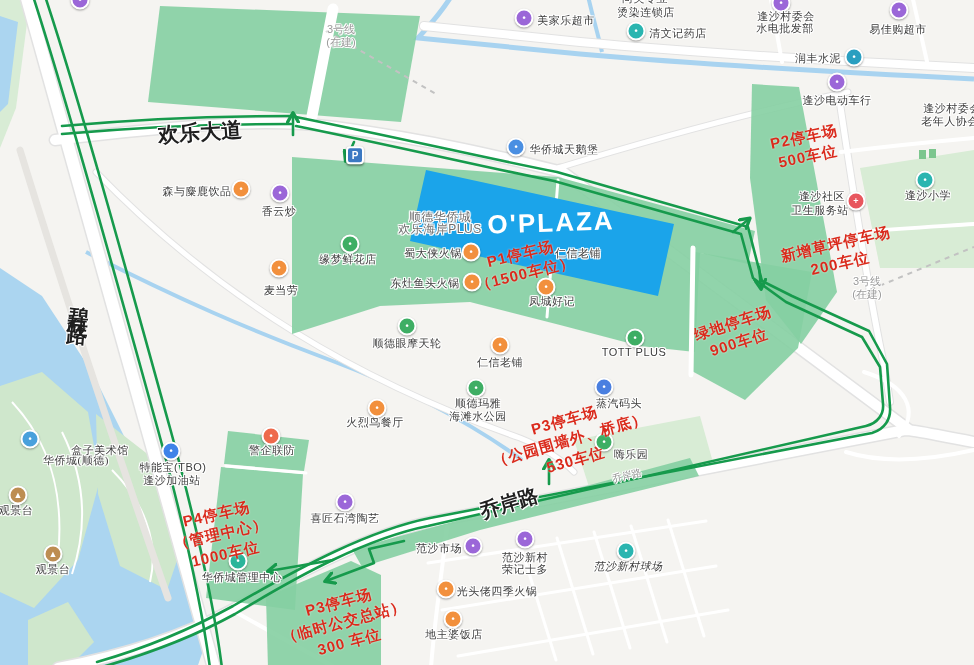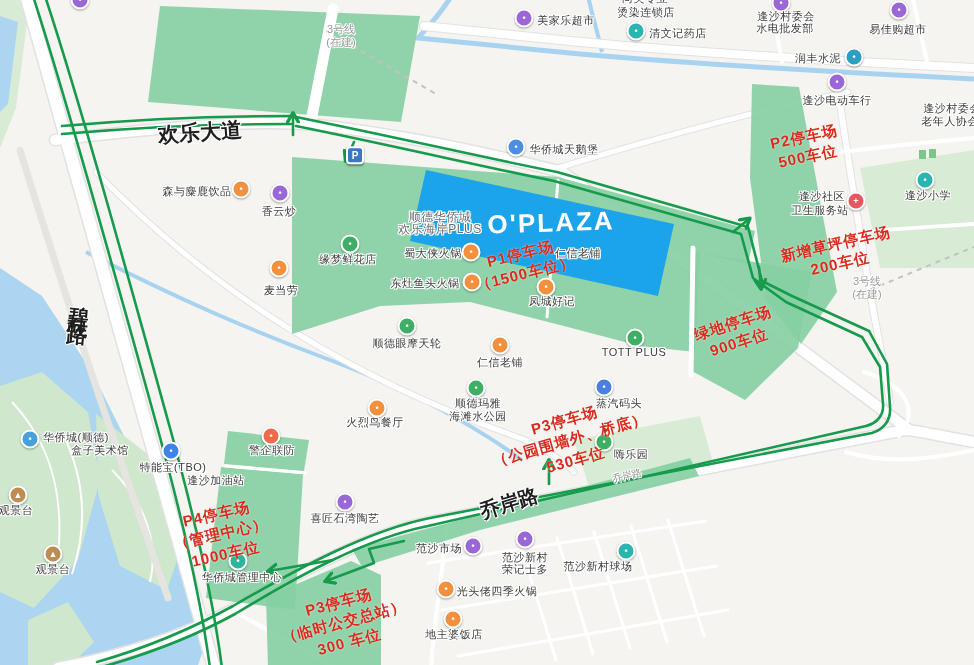--- a/index.html
+++ b/index.html
@@ -194,39 +194,39 @@
       <div class="poi-icon" style="left: 635px; top: 339px; background: rgb(62, 174, 100);">•</div>
       <div class="poi-label" style="left: 634px; top: 352px;">TOTT PLUS</div>
       <div class="poi-icon" style="left: 604px; top: 388px; background: rgb(74, 127, 224);">•</div>
       <div class="poi-label" style="left: 619px; top: 403px;">蒸汽码头</div>
       <div class="poi-icon" style="left: 604px; top: 443px; background: rgb(62, 174, 100);">•</div>
       <div class="poi-label" style="left: 631px; top: 454px;">嗨乐园</div>
       <div class="poi-icon" style="left: 271px; top: 437px; background: rgb(238, 106, 76);">•</div>
       <div class="poi-label" style="left: 272px; top: 450px;">警企联防</div>
       <div class="poi-icon" style="left: 171px; top: 452px; background: rgb(63, 131, 232);">•</div>
       <div class="poi-label" style="left: 173px; top: 467px;">特能宝(TBO)</div>
-      <div class="poi-label" style="left: 172px; top: 480px; margin-left: 44px;">逢沙加油站</div>
+      <div class="poi-label" style="left: 172px; top: 480px;">逢沙加油站</div>
       <div class="poi-icon" style="left: 238px; top: 562px; background: rgb(43, 181, 154);">•</div>
       <div class="poi-label" style="left: 242px; top: 577px;">华侨城管理中心</div>
       <div class="poi-icon" style="left: 345px; top: 503px; background: rgb(155, 103, 216);">•</div>
       <div class="poi-label" style="left: 345px; top: 518px;">喜匠石湾陶艺</div>
       <div class="poi-icon" style="left: 30px; top: 440px; background: rgb(73, 160, 220);">•</div>
-      <div class="poi-label" style="left: 76px; top: 437px;">华侨城(顺德)</div>
+      <div class="poi-label" style="left: 76px; top: 460px; font-family: Liberation Serif, serif;">华侨城(顺德)</div>
       <div class="poi-label" style="left: 72px; top: 450px; margin-left: 28px;">盒子美术馆</div>
       <div class="poi-icon" style="left: 18px; top: 496px; background: rgb(189, 141, 82);">▲</div>
       <div class="poi-label" style="left: 16px; top: 510px;">观景台</div>
       <div class="poi-icon" style="left: 53px; top: 555px; background: rgb(189, 141, 82);">▲</div>
       <div class="poi-label" style="left: 53px; top: 569px;">观景台</div>
       <div class="poi-icon" style="left: 473px; top: 547px; background: rgb(155, 103, 216);">•</div>
       <div class="poi-label" style="left: 439px; top: 548px;">范沙市场</div>
       <div class="poi-icon" style="left: 525px; top: 540px; background: rgb(155, 103, 216);">•</div>
       <div class="poi-label" style="left: 525px; top: 557px;">范沙新村</div>
       <div class="poi-label" style="left: 525px; top: 569px;">荣记士多</div>
       <div class="poi-icon" style="left: 626px; top: 552px; background: rgb(42, 181, 176);">•</div>
-      <div class="poi-label" style="left: 598px; top: 566px;">范沙新村球场</div>
+      <div class="poi-label" style="left: 628px; top: 566px; font-style: italic;">范沙新村球场</div>
       <div class="poi-icon" style="left: 446px; top: 590px; background: rgb(242, 144, 61);">•</div>
       <div class="poi-label" style="left: 497px; top: 591px;">光头佬四季火锅</div>
       <div class="poi-icon" style="left: 453px; top: 620px; background: rgb(242, 144, 61);">•</div>
       <div class="poi-label" style="left: 454px; top: 634px;">地主婆饭店</div>
       <div class="poi-icon" style="left: 80px; top: 1px; background: rgb(155, 103, 216);">•</div>
     </div>
   <div id="marker-layer" class="layer">
       <div class="pmarker" style="left: 355px; top: 157px; background: rgb(59, 120, 194);">P</div>
     </div>
   <div id="label-layer" class="layer">

